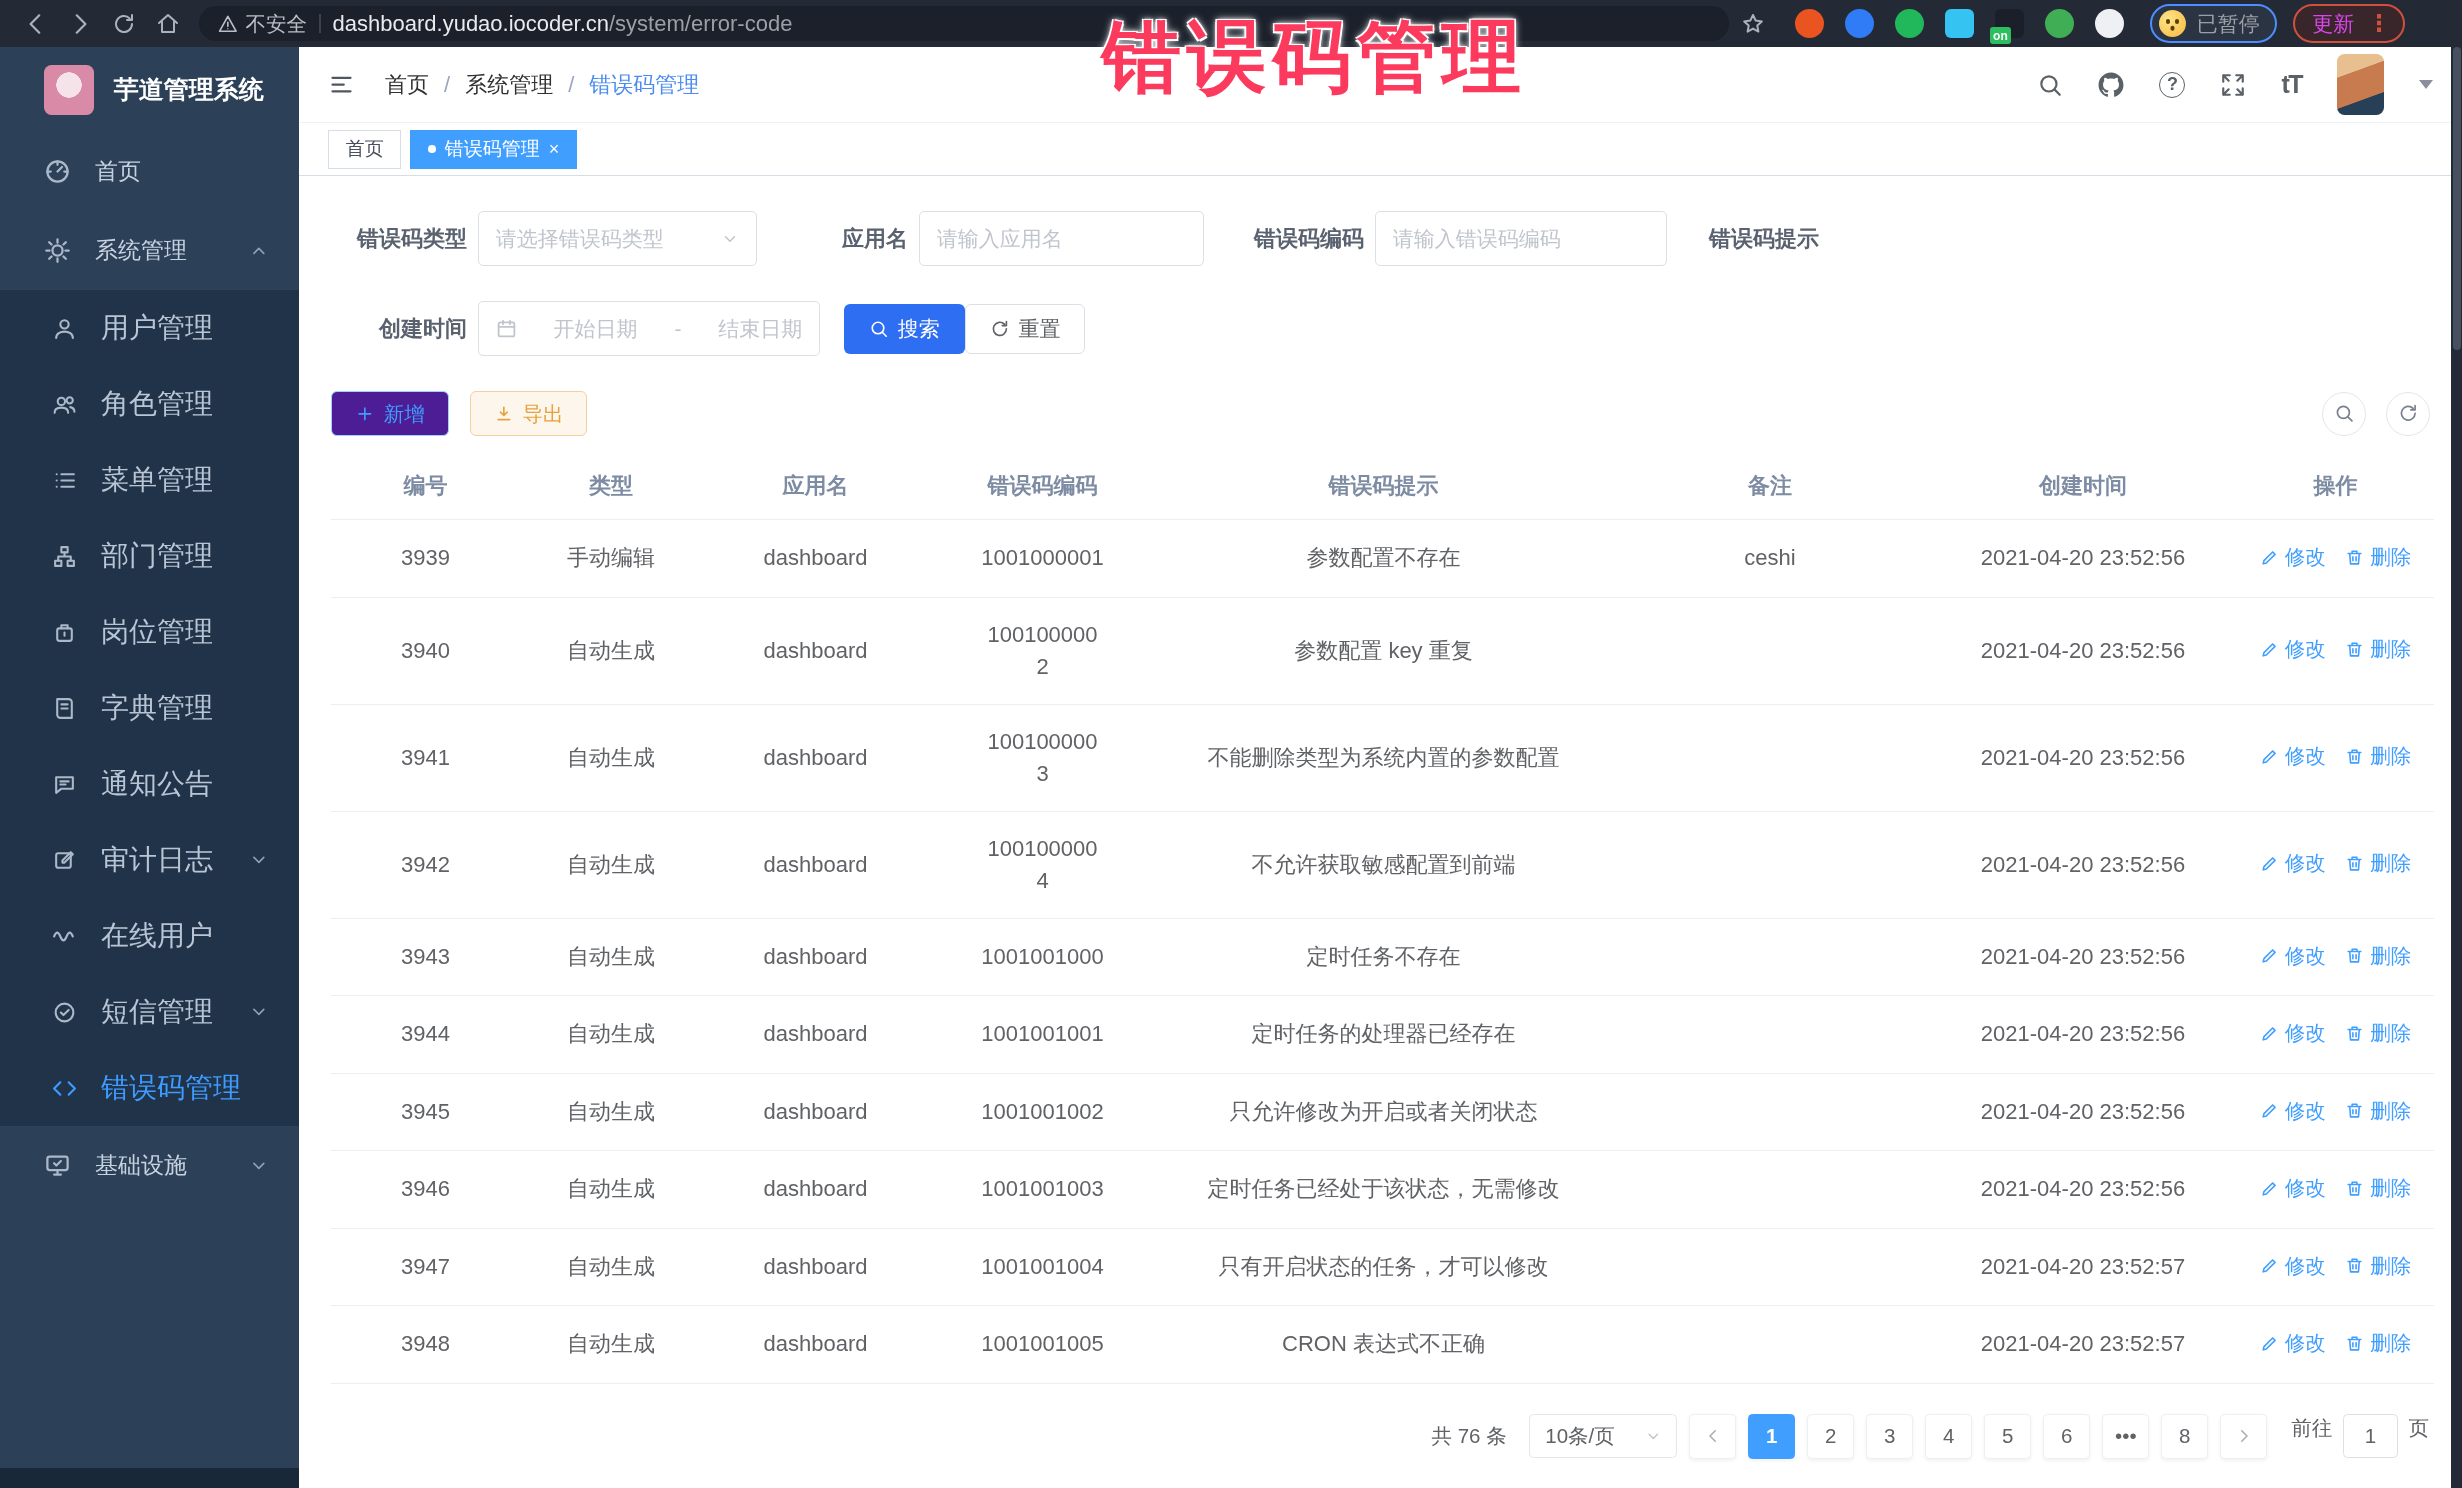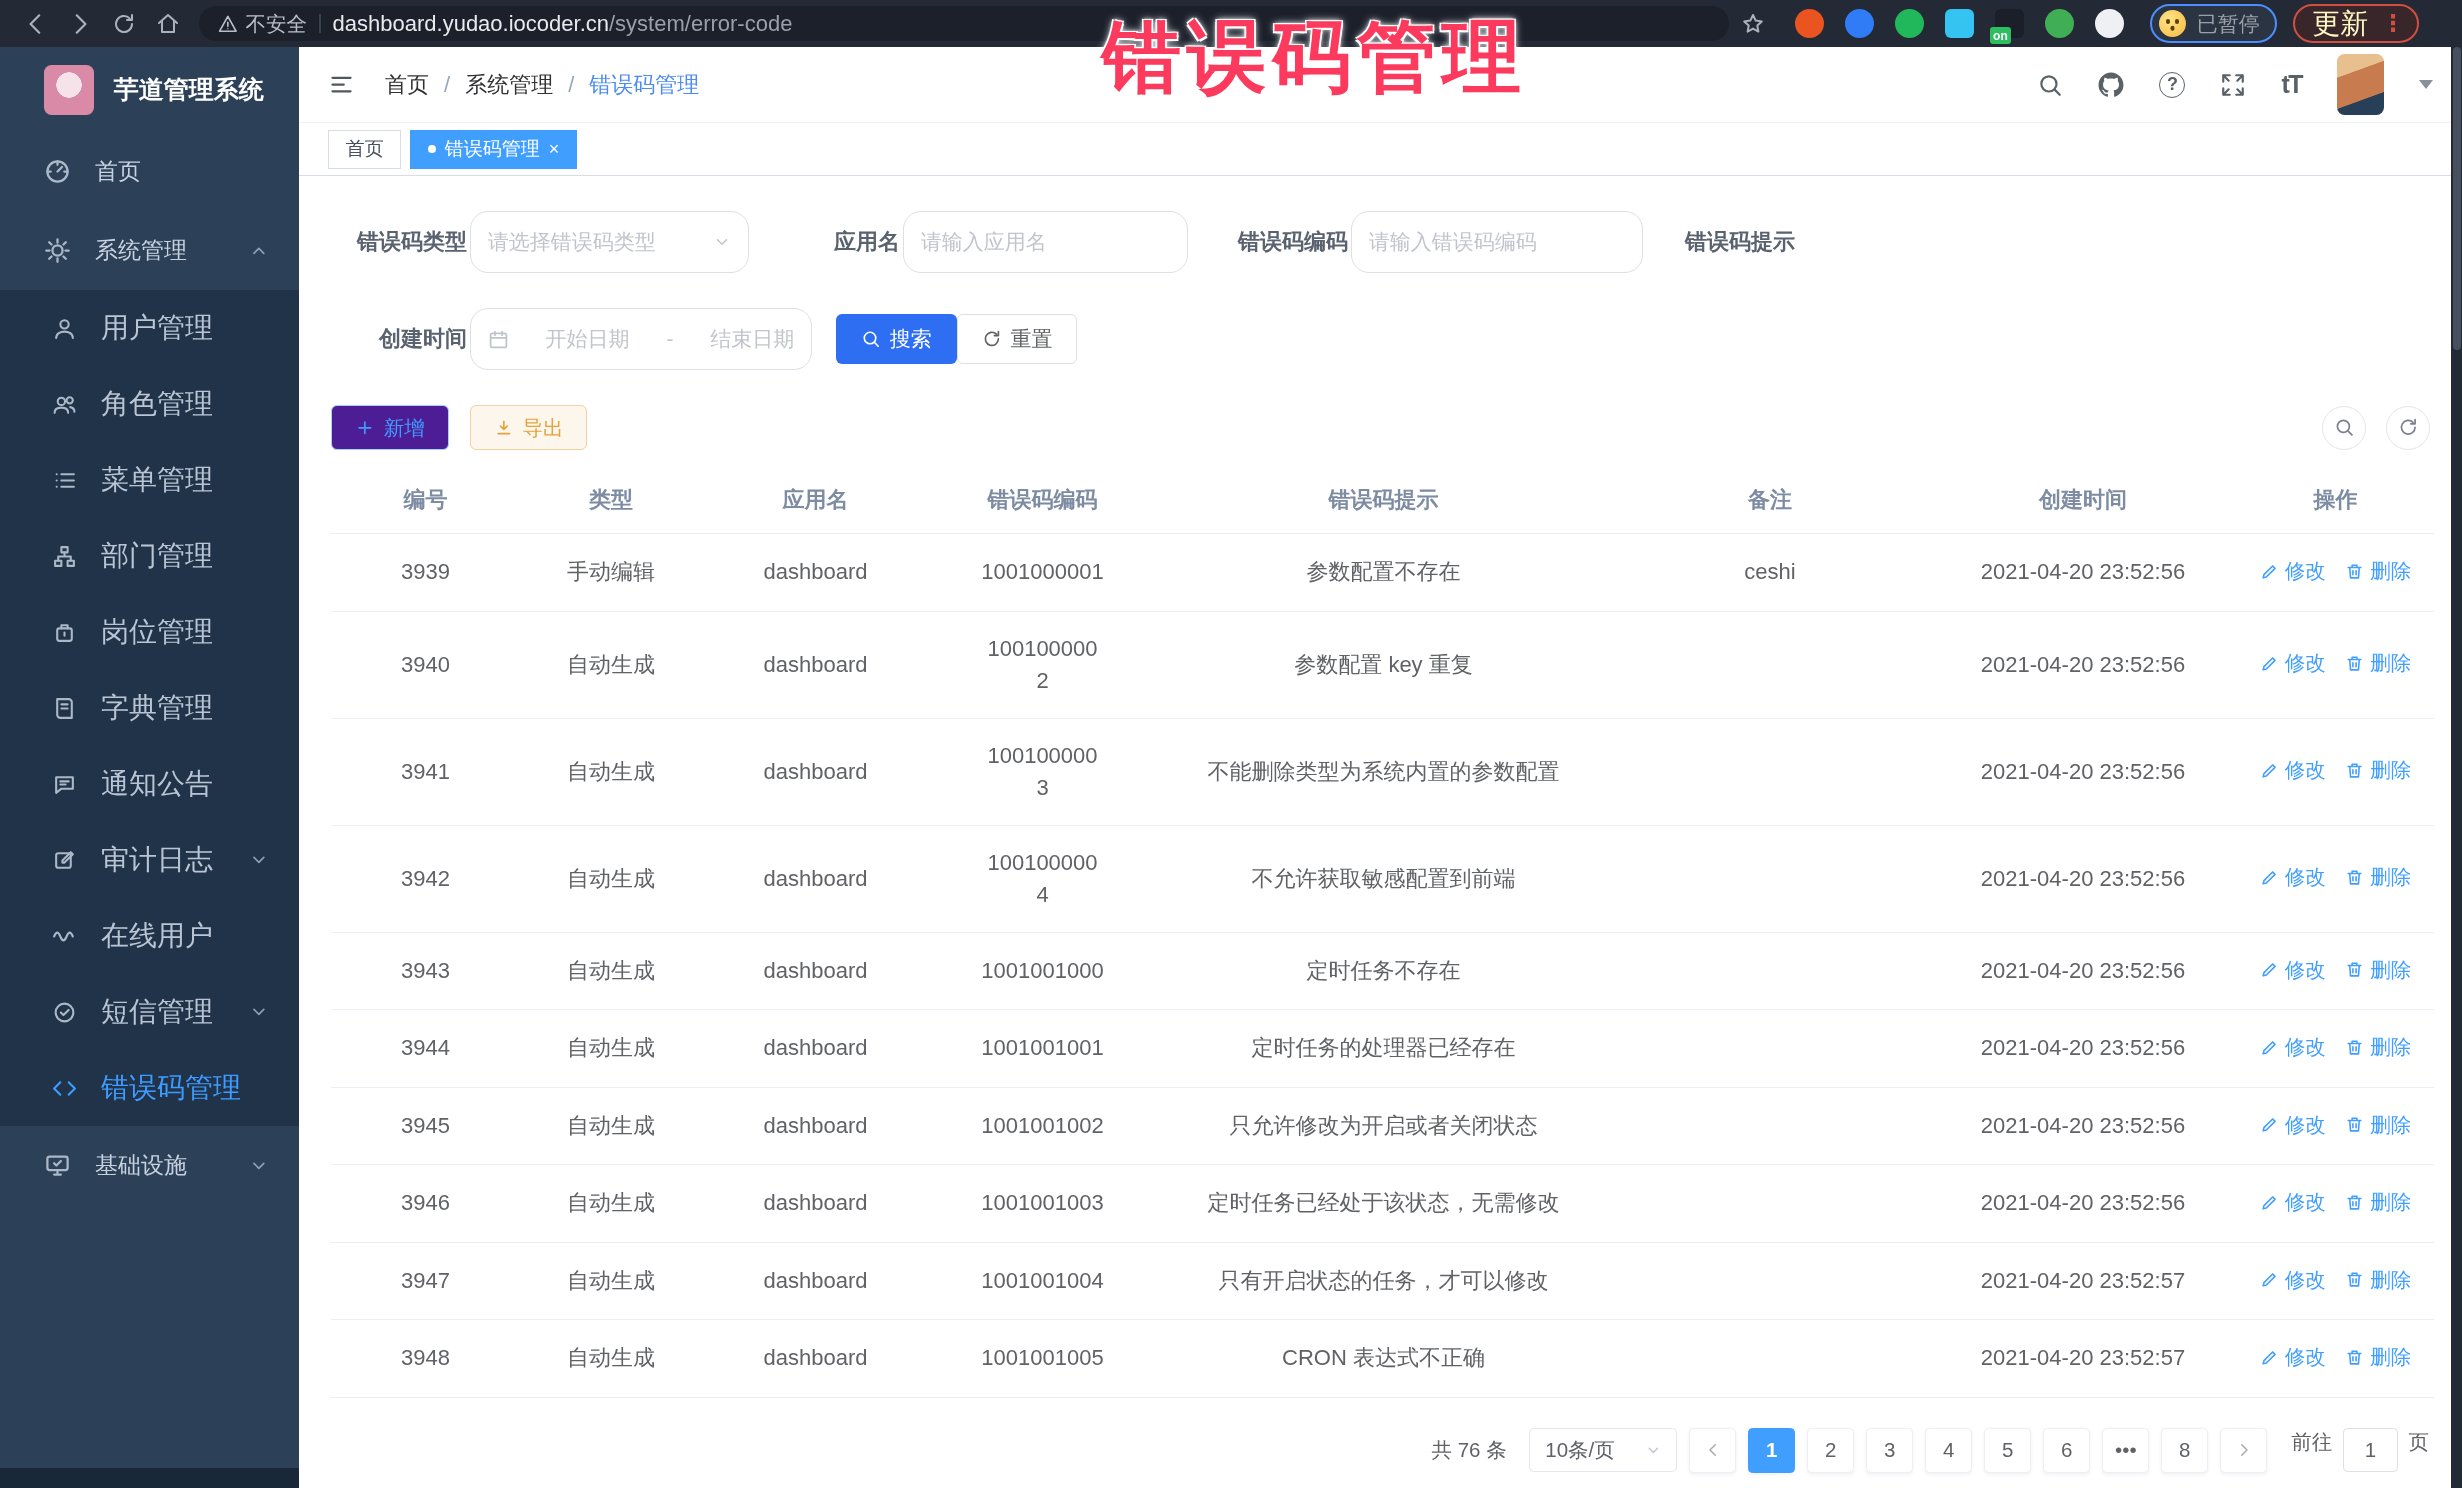--- a/index.html
+++ b/index.html
@@ -20,21 +20,21 @@
   .star-btn { font-size:24px; margin-left:12px; color:#aab2bd; }
   .ext-row { display:flex; align-items:center; gap:21px; margin-left:30px; }
   .ext { width:29px; height:29px; border-radius:50%; position:relative; flex:0 0 auto; }
   .ext.square { border-radius:6px; }
   .ext .badge { position:absolute; left:-4.5px; bottom:-6px; background:#2dbe60; color:#fff; font-size:12px; line-height:1; padding:2.3px 3px; border-radius:3px; font-weight:bold; }
   .profile-pill { margin-left:26px; height:39px; border:2.3px solid #4d8dff; border-radius:21px; background:#2b3443; display:flex; align-items:center; gap:10.6px; padding:0 15px 0 7.6px; }
   .emoji-face { width:27px; height:27px; border-radius:50%; background:radial-gradient(circle at 35% 35%, #ffe48a, #f5b83d); position:relative; }
   .emoji-face::after { content:""; position:absolute; left:6.8px; top:9px; width:4.5px; height:4.5px; border-radius:50%; background:#5a4100; box-shadow:9px 0 0 #5a4100, 4.5px 6.8px 0 #5a4100; }
   .profile-pill span { font-size:21px; color:#9aa0a6; }
   .update-pill { margin-left:16.7px; height:39px; border:2.3px solid #d14f3f; border-radius:21px; background:#39262a; display:flex; align-items:center; gap:13.6px; padding:0 12px 0 16.7px; }
-  .update-pill .upd { font-size:28px; color:#fef9c3; }
+  .update-pill .upd { font-size:21px; color:#d946ef; }
   .dots-menu { color:#d14f3f; font-size:23px; font-weight:bold; letter-spacing:0; line-height:0.6; text-align:center; }
 
   
   .app { display:flex; height:1441px; }
 
   
   .sidebar { width:299px; background:#2c4157; display:flex; flex-direction:column; color:#c7d2e0; flex:0 0 auto; }
   .logo-row { height:85px; display:flex; align-items:center; padding-left:44px; gap:19.7px; }
   .logo-avatar { width:50px; height:50px; border-radius:7.6px; background:radial-gradient(circle at 50% 40%, #f6e3ea 0 32%, #d98aa6 33% 100%); flex:0 0 auto; }
   .logo-title { font-size:25px; font-weight:bold; color:#fff; white-space:nowrap; }
@@ -69,21 +69,21 @@
   .tab .close { font-size:18px; display:none; }
   .tab.active { background:#409eff; border-color:#409eff; color:#fff; }
   .tab.active .dot, .tab.active .close { display:block; }
 
   
   .content { flex:1; padding-top:35px; position:relative; background:#fff; }
   .filters { padding:0 32px; }
   .f-row { display:flex; align-items:center; margin-bottom:35px; }
   .f-label { font-size:22px; color:#5a6270; font-weight:bold; text-align:right; white-space:nowrap; }
   .w180 { width:136px; }
-  .fld { height:62px; border:1.5px solid #dcdfe6; border-radius:18px; background:#fff; display:flex; align-items:center; padding:0 16.7px; font-size:21px; color:#c0c4cc; margin-left:3px; }
+  .fld { height:55px; border:1.5px solid #dcdfe6; border-radius:5px; background:#fff; display:flex; align-items:center; padding:0 16.7px; font-size:21px; color:#c0c4cc; margin-left:11px; }
   .fld input { border:none; outline:none; width:100%; font-size:21px; color:#606266; font-family:inherit; background:transparent; }
   .fld input::placeholder { color:#c0c4cc; }
   .select-fld { justify-content:space-between; }
   .sel-chevron { font-size:18px; color:#c0c4cc; display:flex; }
   .date-fld { width:342px; justify-content:space-between; }
   .date-fld .cal { font-size:21px; display:flex; color:#c0c4cc; }
   .btn { height:50px; border-radius:6px; font-size:21px; display:flex; align-items:center; gap:9px; padding:0 24px; cursor:pointer; border:1.5px solid transparent; white-space:nowrap; }
   .btn .bic { font-size:19.7px; display:flex; }
   .btn-search { background:#2e6ef2; color:#fff; margin-left:24px; }
   .btn-reset { background:#fff; border-color:#dcdfe6; color:#606266; }

